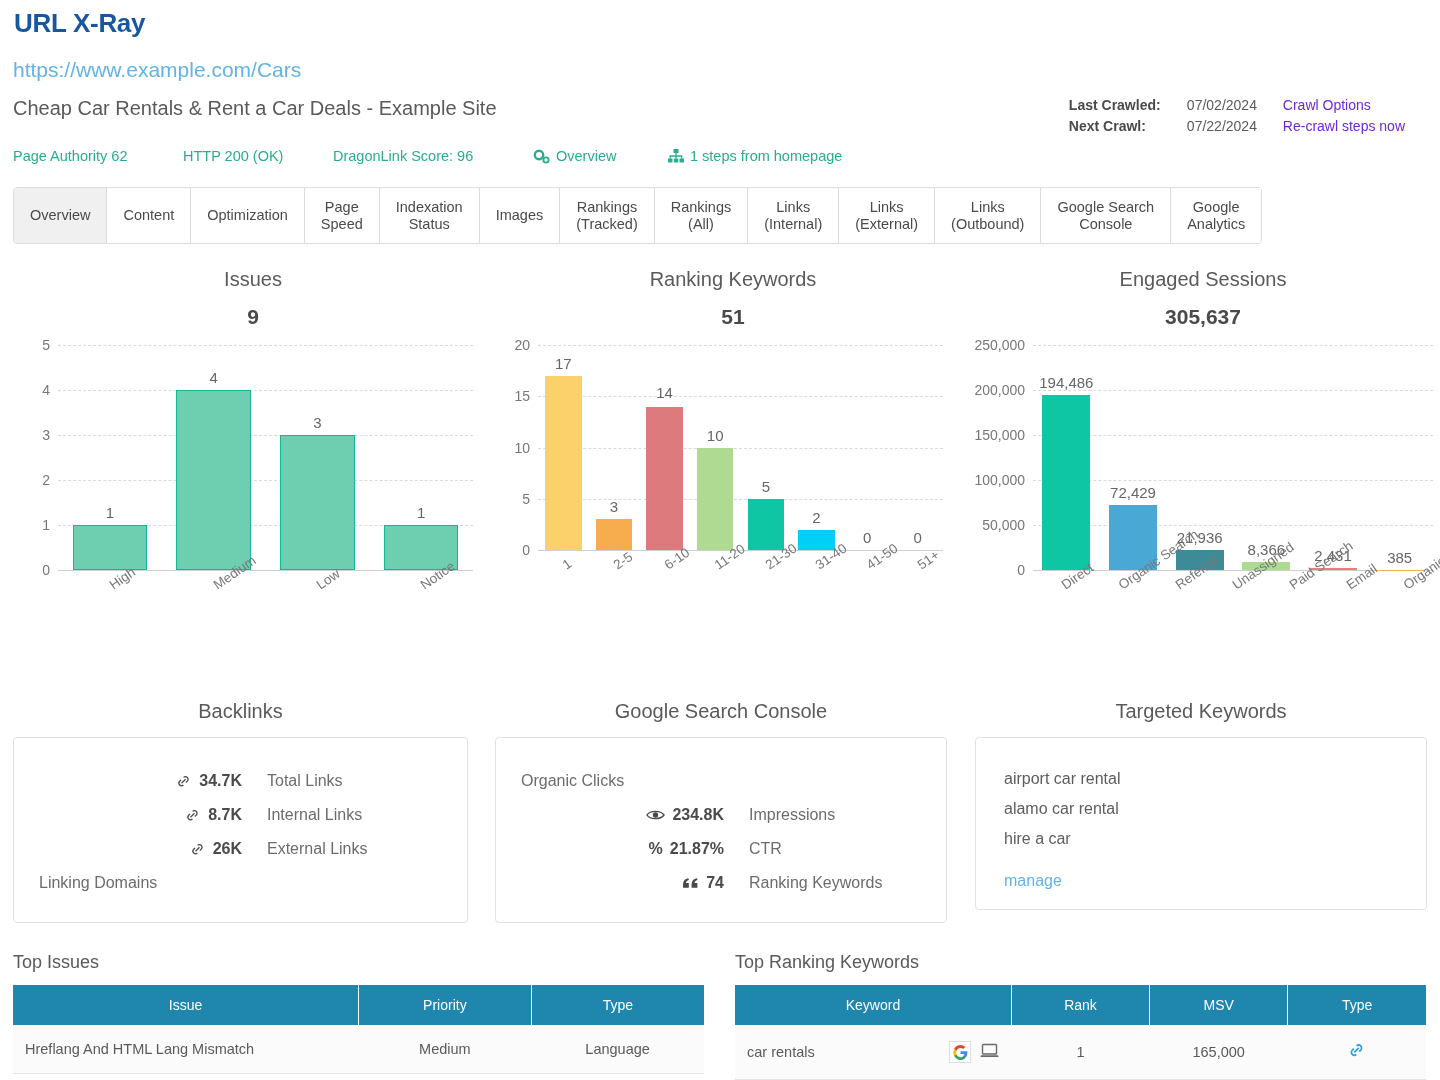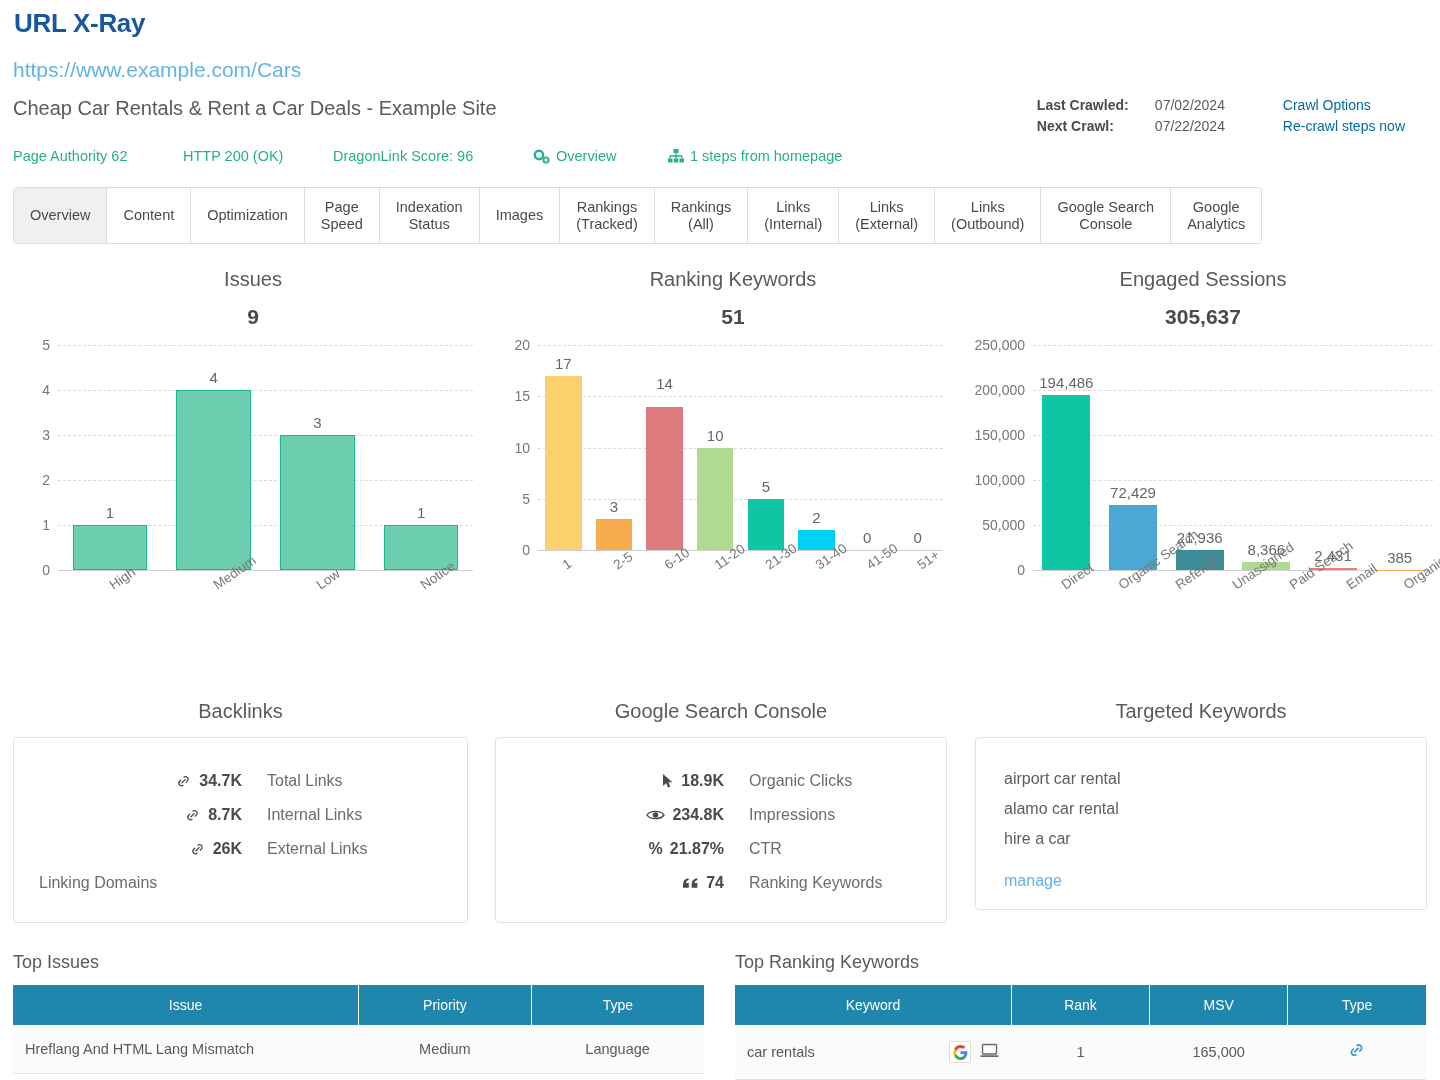--- a/index.html
+++ b/index.html
@@ -40,21 +40,21 @@
   .svgicon { display: inline-block; line-height: 0; }
 
   
   .crawl-meta {
     position: absolute; right: 35px; top: 95px;
     font-size: 14px; color: #5a5a5a;
   }
   .crawl-row { display: flex; align-items: baseline; line-height: 21px; }
   .crawl-label { font-weight: bold; color: #4a4a4a; width: 118px; }
   .crawl-val { width: 96px; }
-  .crawl-link { color: #0369a1; text-decoration: none; cursor: pointer; margin-left: 32px; }
+  .crawl-link { color: #6d28d9; text-decoration: none; cursor: pointer; }
 
   
   .tabs {
     position: absolute; left: 13px; top: 187px;
     display: flex; align-items: stretch;
     border: 1px solid #dcdcdc; border-radius: 4px;
     background: #fff; height: 57px; overflow: hidden;
   }
   .tab {
     display: flex; align-items: center; justify-content: center; text-align: center;
@@ -277,21 +277,21 @@
         <div class="bars">
           <div class="barslot">
             <div class="barval" style="bottom: 178.25px;">17</div>
             <div class="bar" style="height: 174.25px; background: rgb(252, 209, 107);"></div>
           </div>
           <div class="barslot">
             <div class="barval" style="bottom: 34.75px;">3</div>
             <div class="bar" style="height: 30.75px; background: rgb(247, 173, 78);"></div>
           </div>
           <div class="barslot">
-            <div class="barval" style="bottom: 158px;">14</div>
+            <div class="barval" style="bottom: 149px;">14</div>
             <div class="bar" style="height: 143.5px; background: rgb(221, 122, 126);"></div>
           </div>
           <div class="barslot">
             <div class="barval" style="bottom: 106.5px;">10</div>
             <div class="bar" style="height: 102.5px; background: rgb(174, 219, 145);"></div>
           </div>
           <div class="barslot">
             <div class="barval" style="bottom: 55.25px;">5</div>
             <div class="bar" style="height: 51.25px; background: rgb(14, 198, 164);"></div>
           </div>
@@ -446,26 +446,20 @@
           </div>
         </div>
     </div>
   </div>
 
   <div style="position:absolute; left:495px; top:700px; width:452px;">
     <div class="panel-head">Google Search Console</div>
     <div class="panel-box">
       <div class="stat-list" id="gsc-list">
           <div class="stat-row">
-            <div class="stat-val">
-              <span class="svgicon"><svg width="13" height="16" viewBox="0 0 13 16">
-                  <path d="M2 1 L2 13 L5.2 10 L7 14.6 L9.2 13.7 L7.4 9.3 L11.4 9.2 Z" fill="#4a4a4a"></path>
-                </svg></span>
-              <span>18.9K</span>
-            </div>
             <div class="stat-name">Organic Clicks</div>
           </div>
           <div class="stat-row">
             <div class="stat-val">
               <span class="svgicon"><svg width="19" height="14" viewBox="0 0 19 14">
                   <path d="M1 7 C4 2.2 14.6 2.2 18 7 C14.6 11.8 4 11.8 1 7 Z" fill="none" stroke="#4a4a4a" stroke-width="1.4"></path>
                   <circle cx="9.5" cy="7" r="2.7" fill="#4a4a4a"></circle>
                 </svg></span>
               <span>234.8K</span>
             </div>

